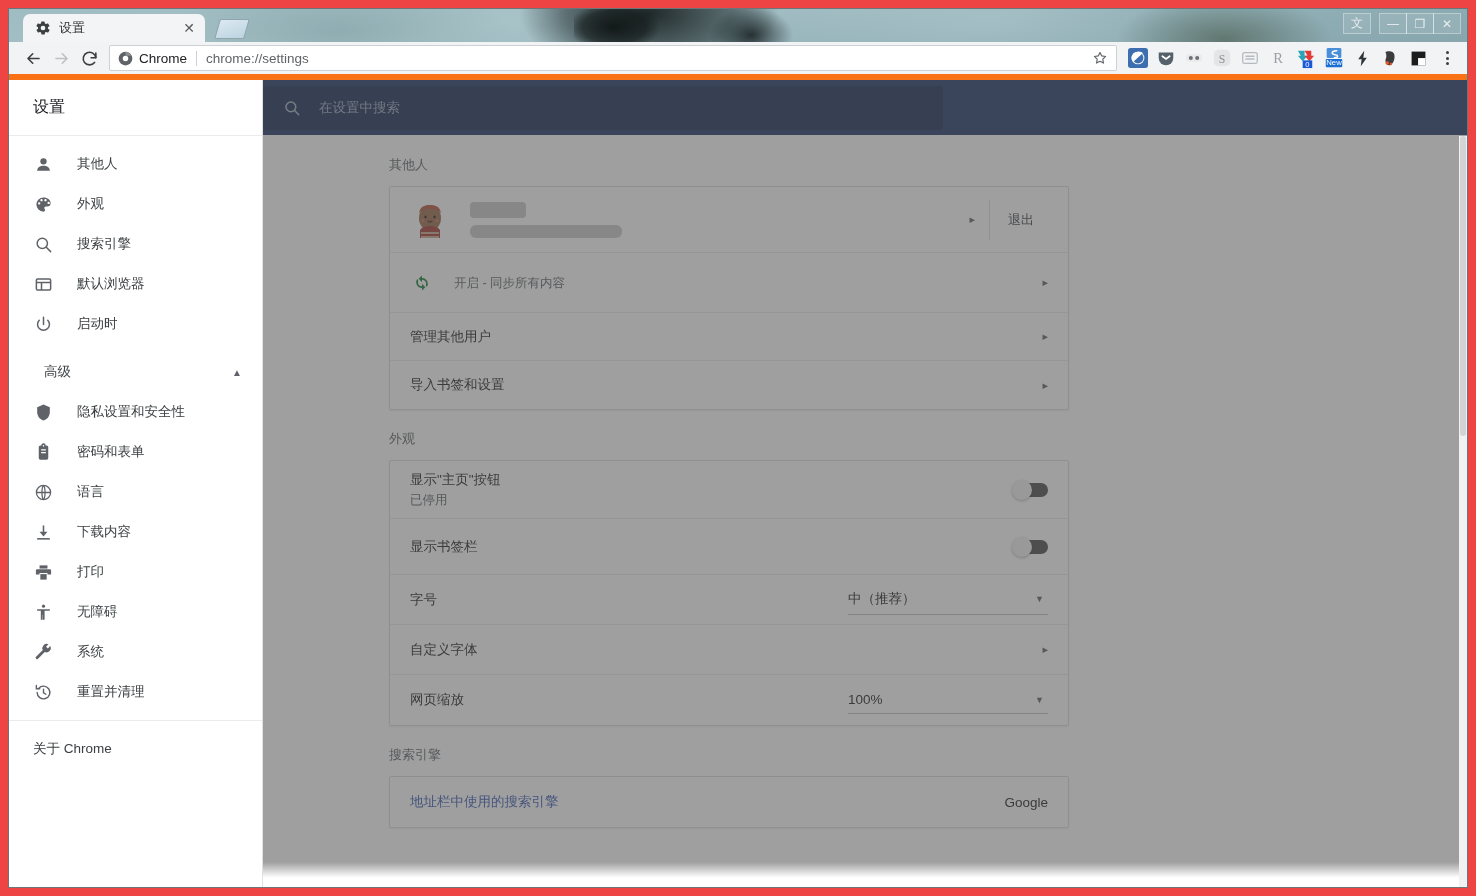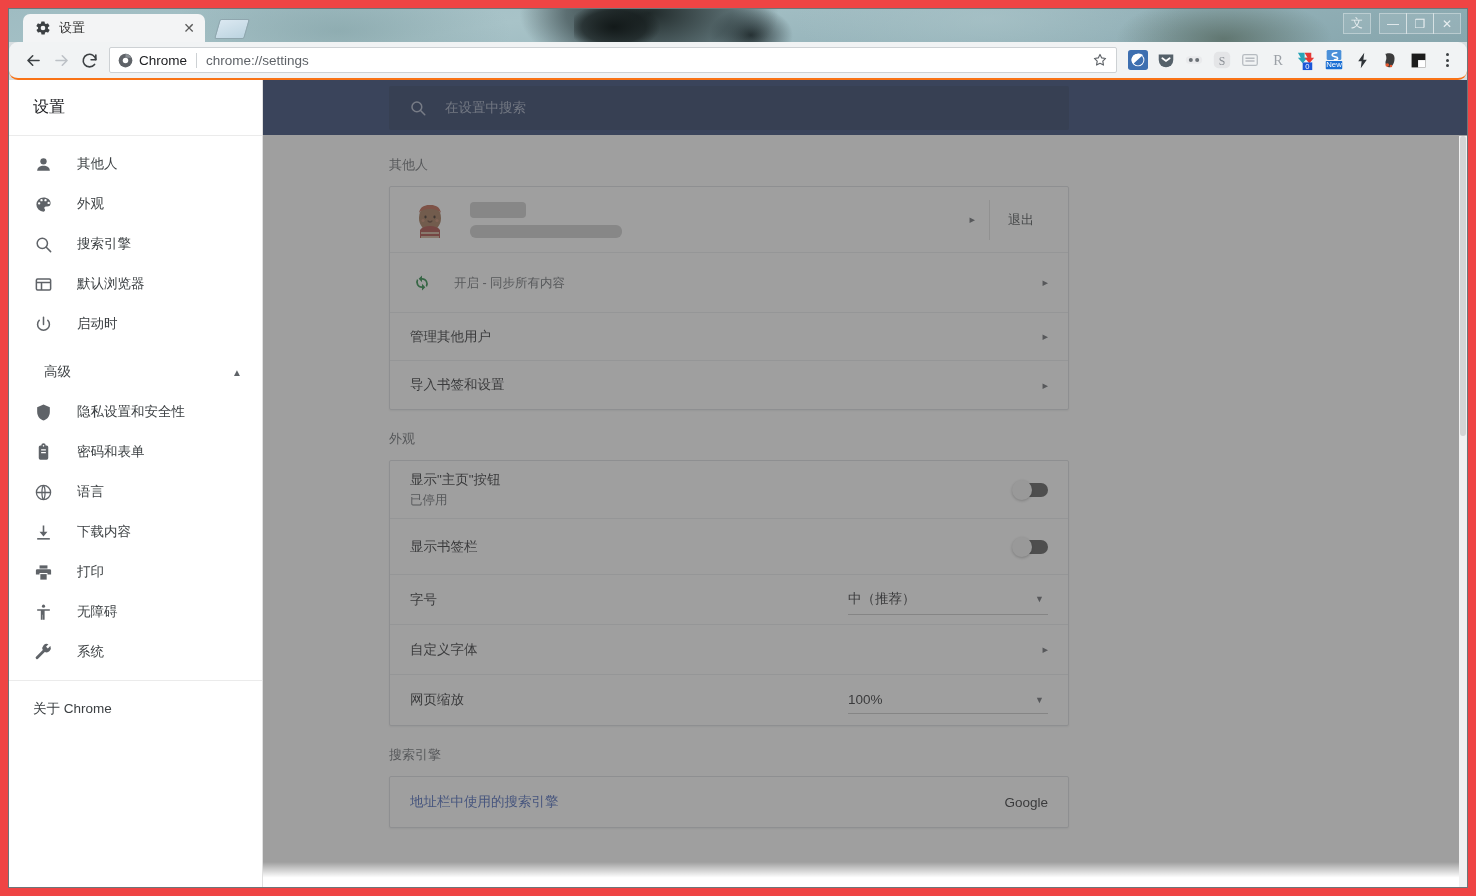--- a/index.html
+++ b/index.html
@@ -84,24 +84,23 @@
     background: rgba(255,255,255,.1);
     margin-left: -1px; cursor: pointer;
   }
   .wc.sep { margin-left: 8px; }
 
   
   .toolbar {
     position: relative;
     height: 38px;
     background: #f1f3f4;
-    border-bottom: 2px solid #f97316;
+    border-bottom: 6px solid #f97316;
     display: flex; align-items: center;
     padding: 0 8px 0 10px;
-    border-radius: 9px;
   }
   .nav-btn {
     width: 28px; height: 28px; flex: 0 0 28px;
     display: flex; align-items: center; justify-content: center;
     cursor: pointer; color: #3c4043;
   }
   .nav-btn.disabled { color: #bdc1c6; cursor: default; }
   .omnibox {
     flex: 1; height: 26px;
     margin: 0 8px 0 6px;
@@ -175,21 +174,20 @@
 
   
   .content {
     position: absolute; left: 254px; top: 0; right: 0; bottom: 0;
     background: #fff;
   }
   .hdr {
     height: 55px;
     background: #1f3668;
     display: flex; align-items: center;
-    padding-left: 126px;
   }
   .searchbox {
     width: 680px; height: 44px;
     background: #1a2d58;
     border-radius: 2px;
     display: flex; align-items: center;
     padding-left: 20px;
   }
   .search-ic { width: 18px; height: 18px; color: #a7b2c8; flex: 0 0 18px; margin-right: 18px; }
   .search-ph { font-size: 13.5px; color: #9aa6bd; }
@@ -542,20 +540,30 @@
 
         <div class="sb-item">
           <span class="sb-ic">
             <svg viewBox="0 0 24 24" width="19" height="19" fill="#5f6368">
                   <path d="M20.8 4.2a5.4 5.4 0 01-7.2 7.1L5.4 19.5a1.8 1.8 0 11-2.5-2.5l8.2-8.2A5.4 5.4 0 0118.2 1.6l-3 3 2.3 2.3 3-3z"></path>
                 </svg>
           </span>
           <span class="sb-label">系统</span>
         </div>
 
+        <div class="sb-item">
+          <span class="sb-ic">
+            <svg viewBox="0 0 24 24" width="19" height="19" fill="none" stroke="#5f6368" stroke-width="1.8" stroke-linecap="round">
+                  <path d="M4 12a8 8 0 101.9-5.2"></path>
+                  <path d="M3 3v4.3h4.3"></path>
+                  <path d="M12 8v4.4l3 1.8"></path>
+                </svg>
+          </span>
+          <span class="sb-label">重置并清理</span>
+        </div>
 
         <div class="sb-sep"></div>
         <div class="sb-about">关于 Chrome</div>
       </div>
     </div>
 
     <div class="content">
 
       <div class="hdr">
         <div class="searchbox">

